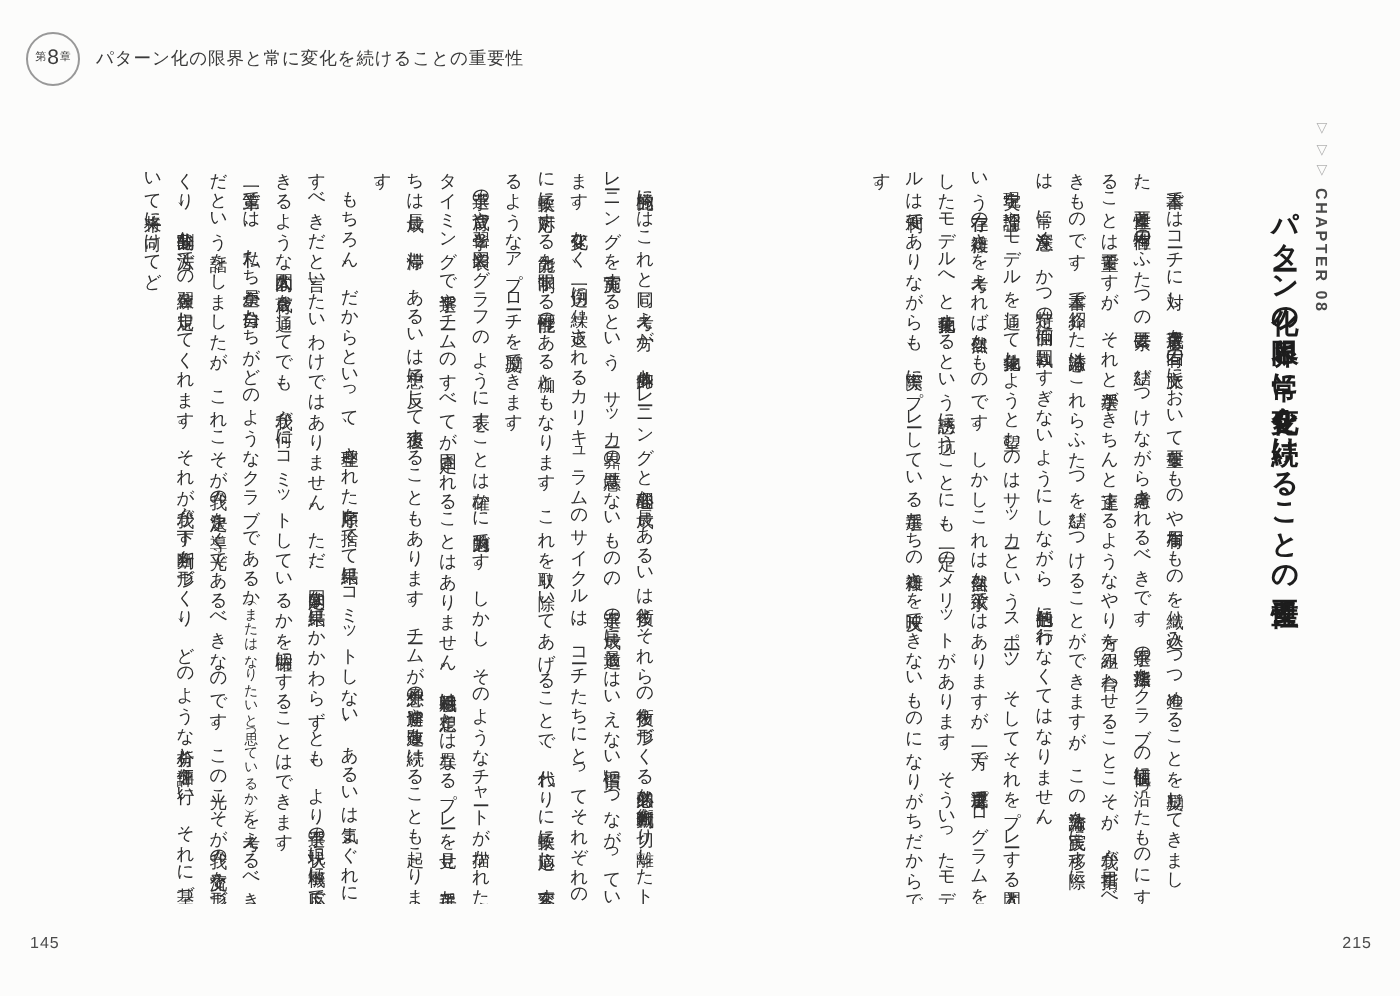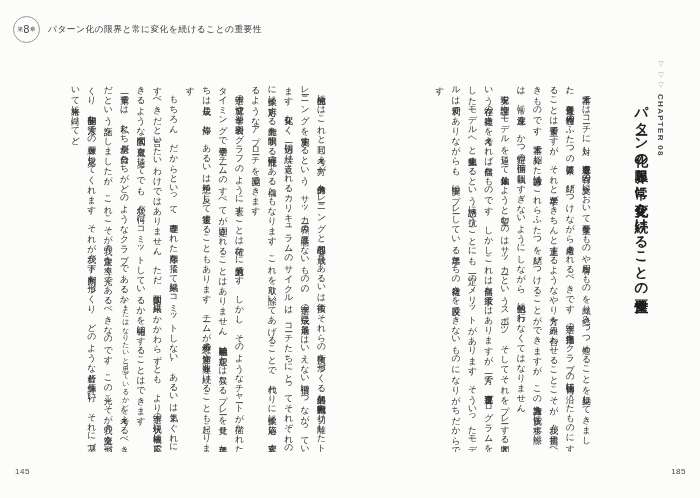--- a/index.html
+++ b/index.html
@@ -109,16 +109,16 @@
       <span>▽</span>
       <span>▽</span>
     </div>
     <div class="chapter-label vtext">CHAPTER 08</div>
     <h1 class="chapter-title vtext">パターン化の限界と常に変化を続けることの重要性</h1>
 
     <div class="body-text right-body vtext">
       <p>本書ではコーチに対し、選手育成を固有の文脈において重要なものや有用なものを織り込みつつ進めることを奨励してきました。重要性と有用性のふたつの要素は、結びつけながら考慮されるべきです。選手の指導法をクラブの価値観に沿ったものにすることは重要ですが、それと選手がきちんと上達するようなやり方を組み合わせることこそが、我々が目指すべきものです。本書で紹介した方法論はこれらふたつを結びつけることができますが、この方法論を実践に移す際には、常に注意深く、かつ特定の側面に固執しすぎないようにしながら、包括的に行わなくてはなりません。</p>
       <p>現実を理論やモデルを通して抽象化しようと望むのはサッカーというスポーツ、そしてそれをプレーする人間という存在の複雑さを考えれば自然なものです。しかしこれは自然な欲求ではありますが、一方で、選手育成プログラムを固定化したモデルへと抽象化するという誘惑に抗うことにも、一定のメリットがあります。そういったモデルは便利でありながらも、実際にプレーしている選手たちの複雑さを反映できないものになりがちだからです。</p>
     </div>
-    <div class="page-number page-number-right">185</div>
+    <div class="page-number page-number-right">215</div>
   </section>
 
 </div>
 
 </body></html>

